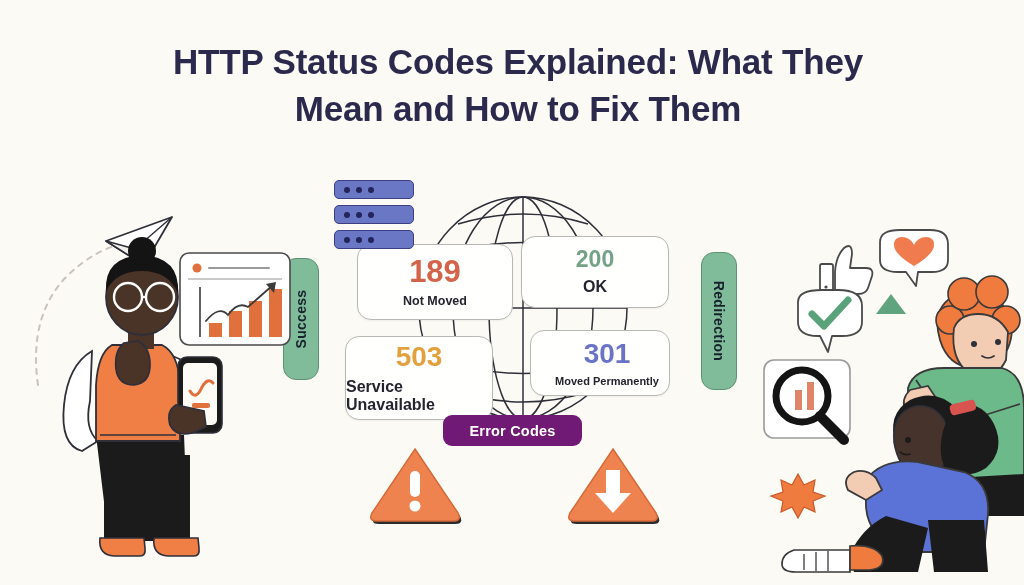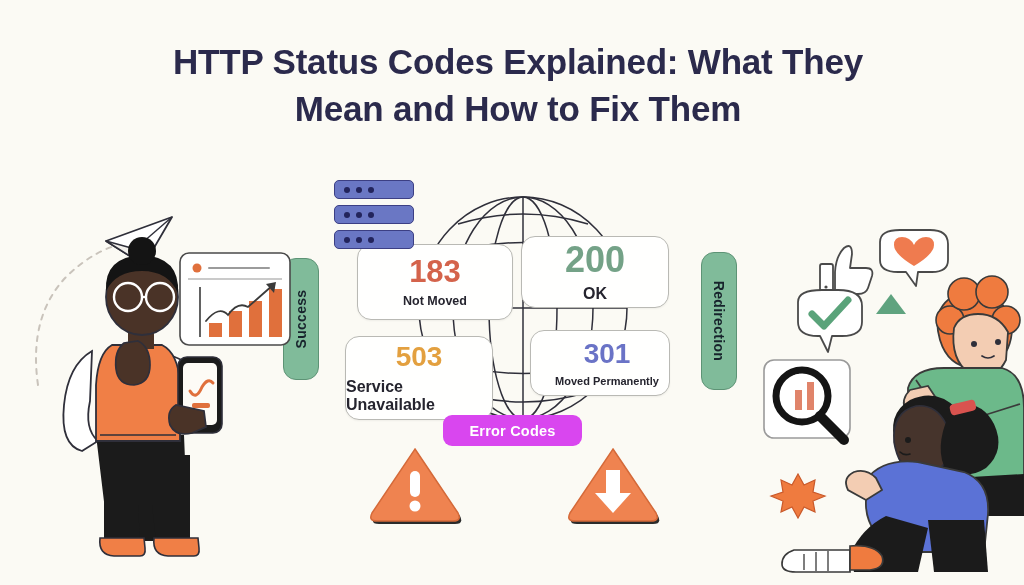--- a/index.html
+++ b/index.html
@@ -27,21 +27,21 @@
     box-shadow:0 1px 2px rgba(0,0,0,.05);
   }
   .card .code{font-weight:bold;line-height:1;}
   .card .desc{color:#25242e;font-weight:bold;margin-top:7px;}
 
   #card-404{left:357px;top:244px;width:156px;height:76px;z-index:6;}
   #card-404 .code{font-size:31px;color:#d4634b;}
   #card-404 .desc{font-size:12.5px;}
 
   #card-200{left:521px;top:236px;width:148px;height:72px;z-index:7;}
-  #card-200 .code{font-size:36px;color:#74a287;text-align:center;}
+  #card-200 .code{font-size:23px;color:#74a287;text-align:center;}
   #card-200 .desc{font-size:16px;}
 
   #card-503{left:345px;top:336px;width:148px;height:84px;z-index:6;}
   #card-503 .code{font-size:28px;color:#e3a03f;}
   #card-503 .desc{font-size:16px;}
 
   #card-301{left:530px;top:330px;width:140px;height:66px;z-index:7;padding-left:14px;}
   #card-301 .code{font-size:28px;color:#6a73c6;}
   #card-301 .desc{font-size:11px;}
 
@@ -52,21 +52,21 @@
     color:#17232c;font-weight:bold;font-size:14px;letter-spacing:.3px;
   }
   #pill-success{left:283px;top:258px;width:34px;height:120px;}
   #pill-success span{transform:rotate(-90deg);white-space:nowrap;}
   #pill-redirect{left:701px;top:252px;width:34px;height:136px;}
   #pill-redirect span{transform:rotate(90deg);white-space:nowrap;}
 
   
   #badge-error{
     position:absolute;left:443px;top:415px;width:139px;height:31px;
-    background:#d946ef;border-radius:9px;z-index:9;
+    background:#701a75;border-radius:9px;z-index:9;
     display:flex;align-items:center;justify-content:center;
     color:#ffffff;font-weight:bold;font-size:14.5px;letter-spacing:.2px;
   }
 
   
   #server{position:absolute;left:334px;top:180px;width:80px;z-index:8;}
   .srv-bar{
     width:80px;height:19px;background:#6a77c4;border:1.6px solid #3c3f84;
     border-radius:5px;margin-bottom:6px;display:flex;align-items:center;
     padding-left:9px;box-sizing:border-box;
@@ -121,21 +121,21 @@
       <span class="srv-dot"></span>
     </div>
     <div class="srv-bar">
       <span class="srv-dot"></span>
       <span class="srv-dot"></span>
       <span class="srv-dot"></span>
     </div>
   </div>
 
   <div class="card" id="card-404">
-    <div class="code">183</div>
+    <div class="code">189</div>
     <div class="desc">Not Moved</div>
   </div>
 
   <div class="card" id="card-200">
     <div class="code">200</div>
     <div class="desc">OK</div>
   </div>
 
   <div class="card" id="card-503">
     <div class="code">503</div>

